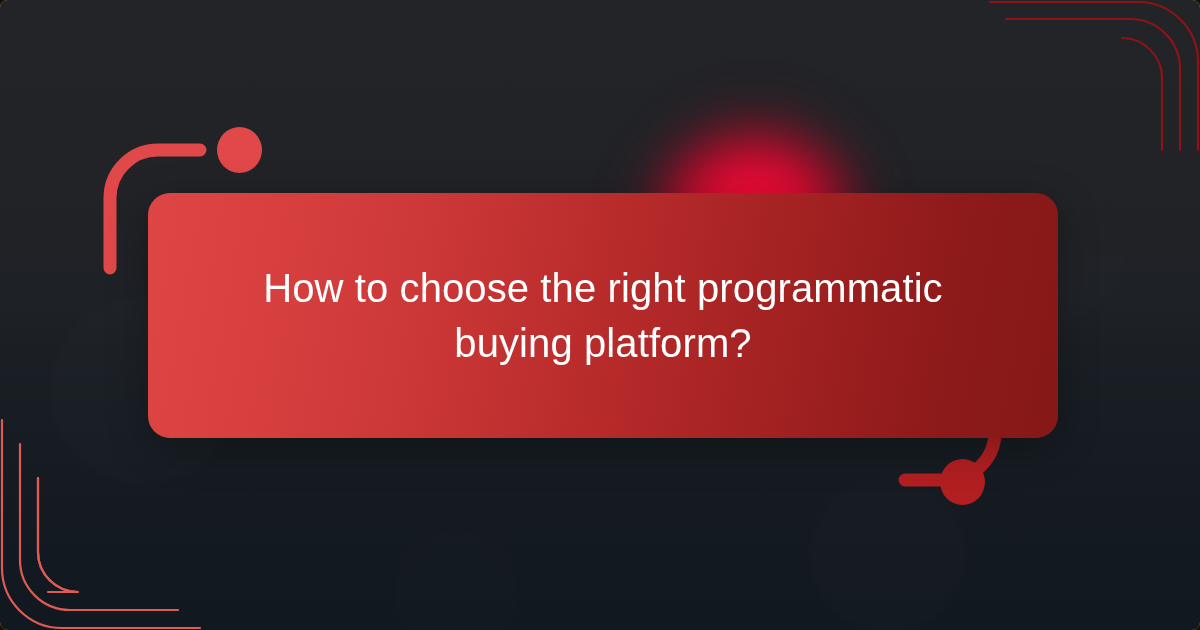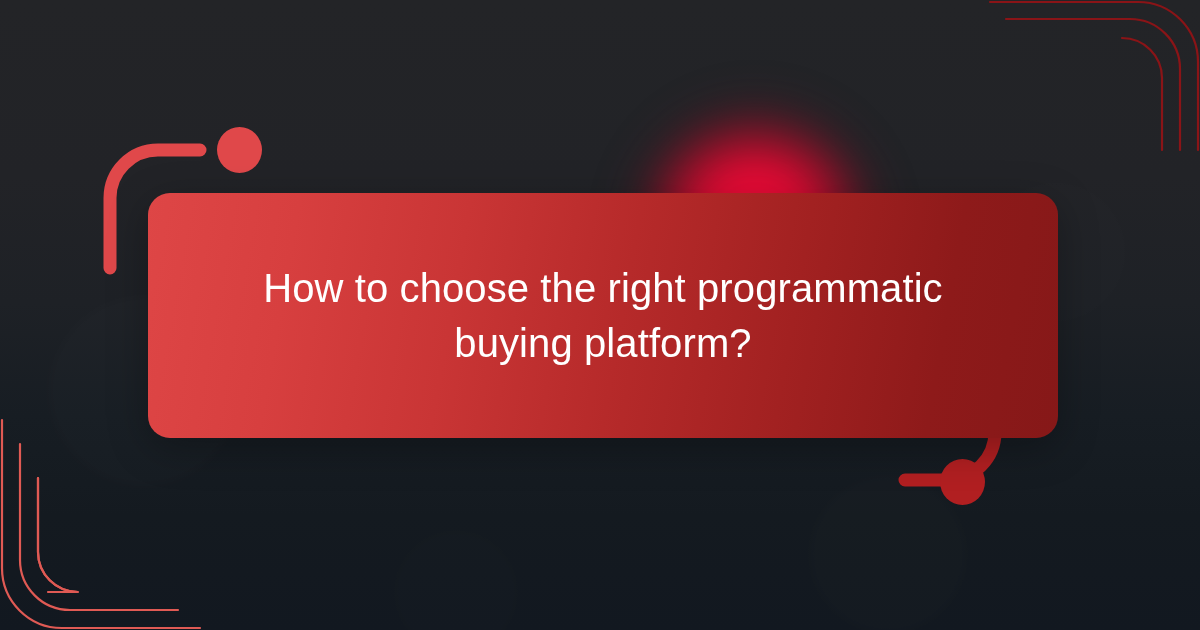--- a/index.html
+++ b/index.html
@@ -10,20 +10,21 @@
   body {
     font-family: "Liberation Sans", sans-serif;
   }
 
   .stage {
     position: relative;
     width: 1200px;
     height: 630px;
     overflow: hidden;
     background: #eab308;
+    border-radius: 8px;
   }
 
   
   .bg-base {
     position: absolute;
     inset: 0;
     background: linear-gradient(180deg,
         #232427 0%,
         #222327 28%,
         #1e2126 48%,

